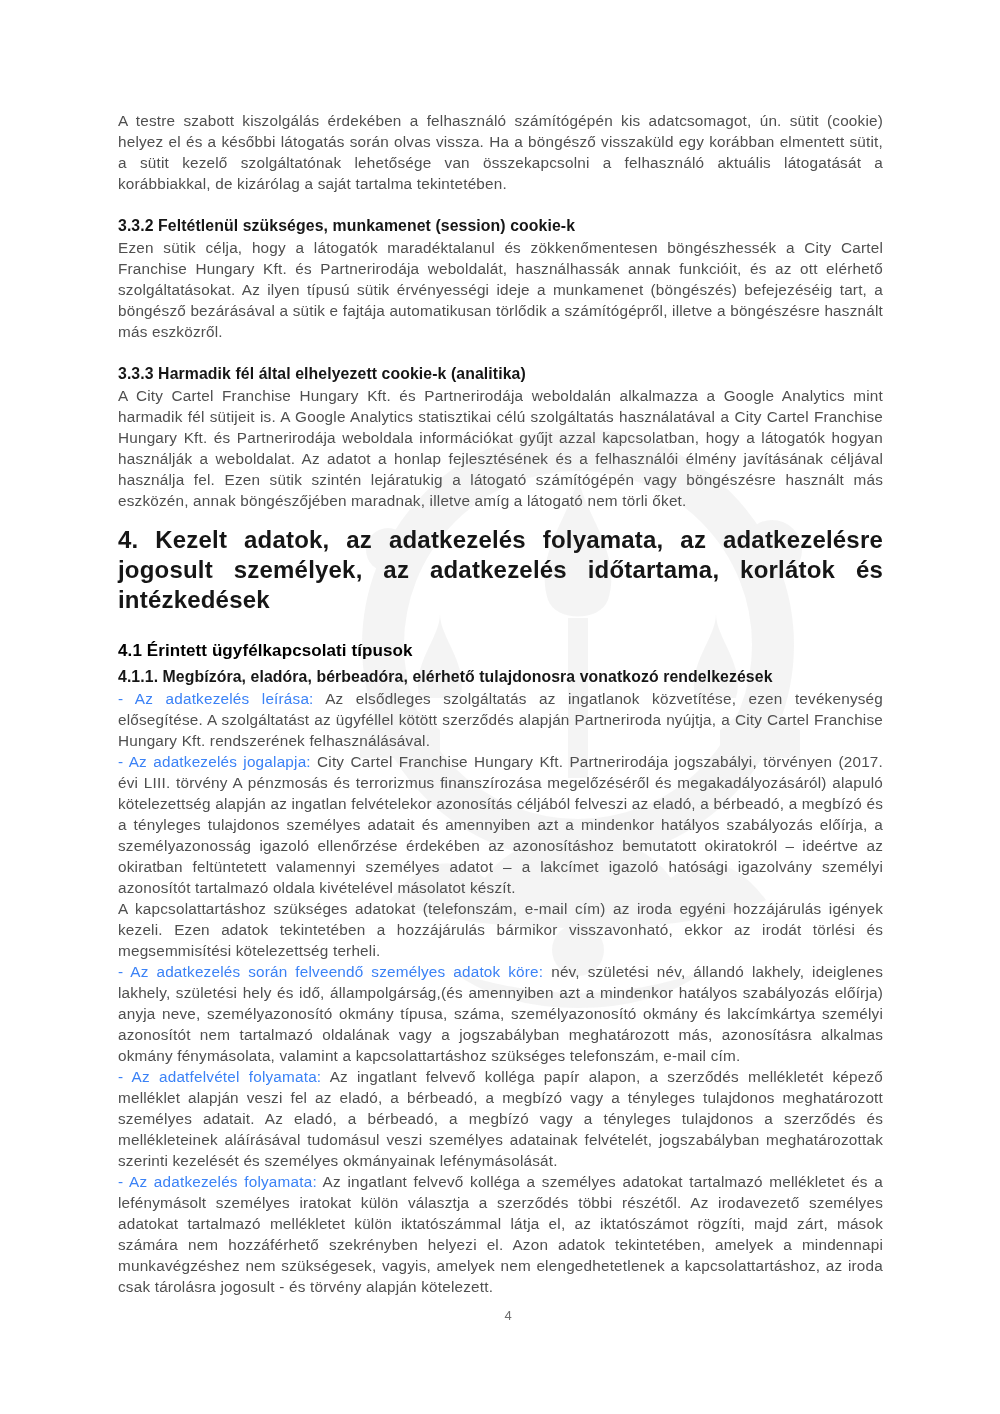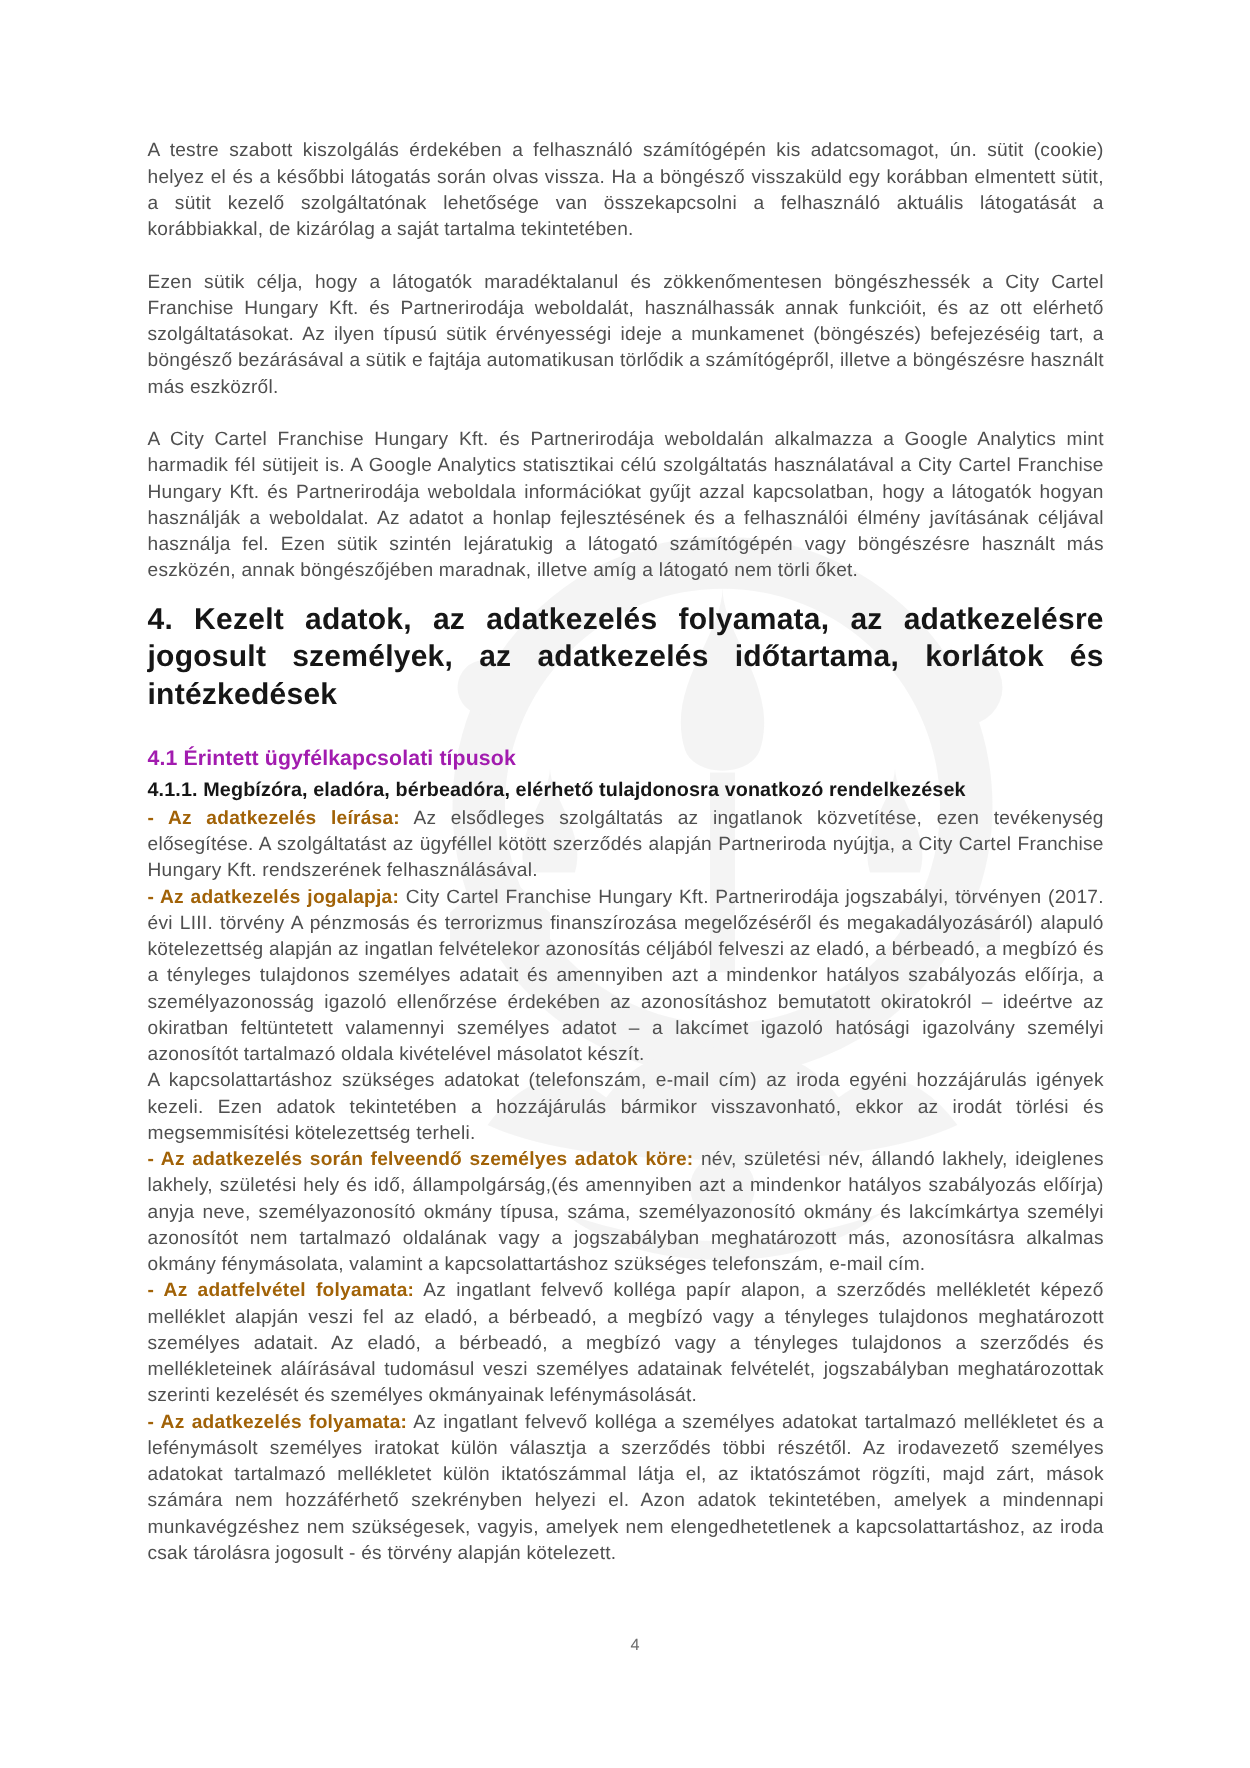--- a/index.html
+++ b/index.html
@@ -53,26 +53,26 @@
     font-weight: 800;
     color: #161616;
     text-align: justify;
     letter-spacing: 0.2px;
   }
   h2.mid-head {
     margin: 0 0 3px 0;
     font-size: 17px;
     line-height: 24px;
     font-weight: 800;
-    color: #a21caf;
+    color: #000000;
     letter-spacing: 0.1px;
   }
   .pblock p.body strong {
-    color: #a16207;
-    font-weight: 700;
+    color: #3b82f6;
+    font-weight: 400;
   }
   .page-number {
     position: absolute;
     left: 0;
     right: 0;
     top: 1308px;
     text-align: center;
     font-size: 13px;
     color: #6d6d6d;
     z-index: 1;
@@ -97,22 +97,24 @@
       <path d="M90 470 q45 -60 95 -22 q30 -42 93 -40 q63 -2 93 40 q50 -38 95 22 q-60 28 -188 28 q-128 0 -188 -28 Z"></path>
       <circle cx="278" cy="520" r="26"></circle>
       <path d="M150 540 q128 46 256 0 q-50 38 -128 38 q-78 0 -128 -38 Z"></path>
     </g>
   </svg>
 
   <div class="content">
 
     <p class="body gap-after">A testre szabott kiszolgálás érdekében a felhasználó számítógépén kis adatcsomagot, ún. sütit (cookie) helyez el és a későbbi látogatás során olvas vissza. Ha a böngésző visszaküld egy korábban elmentett sütit, a sütit kezelő szolgáltatónak lehetősége van összekapcsolni a felhasználó aktuális látogatását a korábbiakkal, de kizárólag a saját tartalma tekintetében.</p>
 
+    <h3 class="subhead">3.3.2 Feltétlenül szükséges, munkamenet (session) cookie-k</h3>
     <p class="body gap-after">Ezen sütik célja, hogy a látogatók maradéktalanul és zökkenőmentesen böngészhessék a City Cartel Franchise Hungary Kft. és Partnerirodája weboldalát, használhassák annak funkcióit, és az ott elérhető szolgáltatásokat. Az ilyen típusú sütik érvényességi ideje a munkamenet (böngészés) befejezéséig tart, a böngésző bezárásával a sütik e fajtája automatikusan törlődik a számítógépről, illetve a böngészésre használt más eszközről.</p>
 
+    <h3 class="subhead">3.3.3 Harmadik fél által elhelyezett cookie-k (analitika)</h3>
     <p class="body">A City Cartel Franchise Hungary Kft. és Partnerirodája weboldalán alkalmazza a Google Analytics mint harmadik fél sütijeit is. A Google Analytics statisztikai célú szolgáltatás használatával a City Cartel Franchise Hungary Kft. és Partnerirodája weboldala információkat gyűjt azzal kapcsolatban, hogy a látogatók hogyan használják a weboldalat. Az adatot a honlap fejlesztésének és a felhasználói élmény javításának céljával használja fel. Ezen sütik szintén lejáratukig a látogató számítógépén vagy böngészésre használt más eszközén, annak böngészőjében maradnak, illetve amíg a látogató nem törli őket.</p>
 
     <h1 class="main-head">4. Kezelt adatok, az adatkezelés folyamata, az adatkezelésre jogosult személyek, az adatkezelés időtartama, korlátok és intézkedések</h1>
 
     <h2 class="mid-head">4.1 Érintett ügyfélkapcsolati típusok</h2>
     <h3 class="subhead">4.1.1. Megbízóra, eladóra, bérbeadóra, elérhető tulajdonosra vonatkozó rendelkezések</h3>
 
     <div class="pblock">
       <p class="body"><strong>- Az adatkezelés leírása:</strong> <span>Az elsődleges szolgáltatás az ingatlanok közvetítése, ezen tevékenység elősegítése. A szolgáltatást az ügyféllel kötött szerződés alapján Partneriroda nyújtja, a City Cartel Franchise Hungary Kft. rendszerének felhasználásával.</span></p>
       <p class="body"><strong>- Az adatkezelés jogalapja:</strong> <span>City Cartel Franchise Hungary Kft. Partnerirodája jogszabályi, törvényen (2017. évi LIII. törvény A pénzmosás és terrorizmus finanszírozása megelőzéséről és megakadályozásáról) alapuló kötelezettség alapján az ingatlan felvételekor azonosítás céljából felveszi az eladó, a bérbeadó, a megbízó és a tényleges tulajdonos személyes adatait és amennyiben azt a mindenkor hatályos szabályozás előírja, a személyazonosság igazoló ellenőrzése érdekében az azonosításhoz bemutatott okiratokról – ideértve az okiratban feltüntetett valamennyi személyes adatot – a lakcímet igazoló hatósági igazolvány személyi azonosítót tartalmazó oldala kivételével másolatot készít.</span></p>

